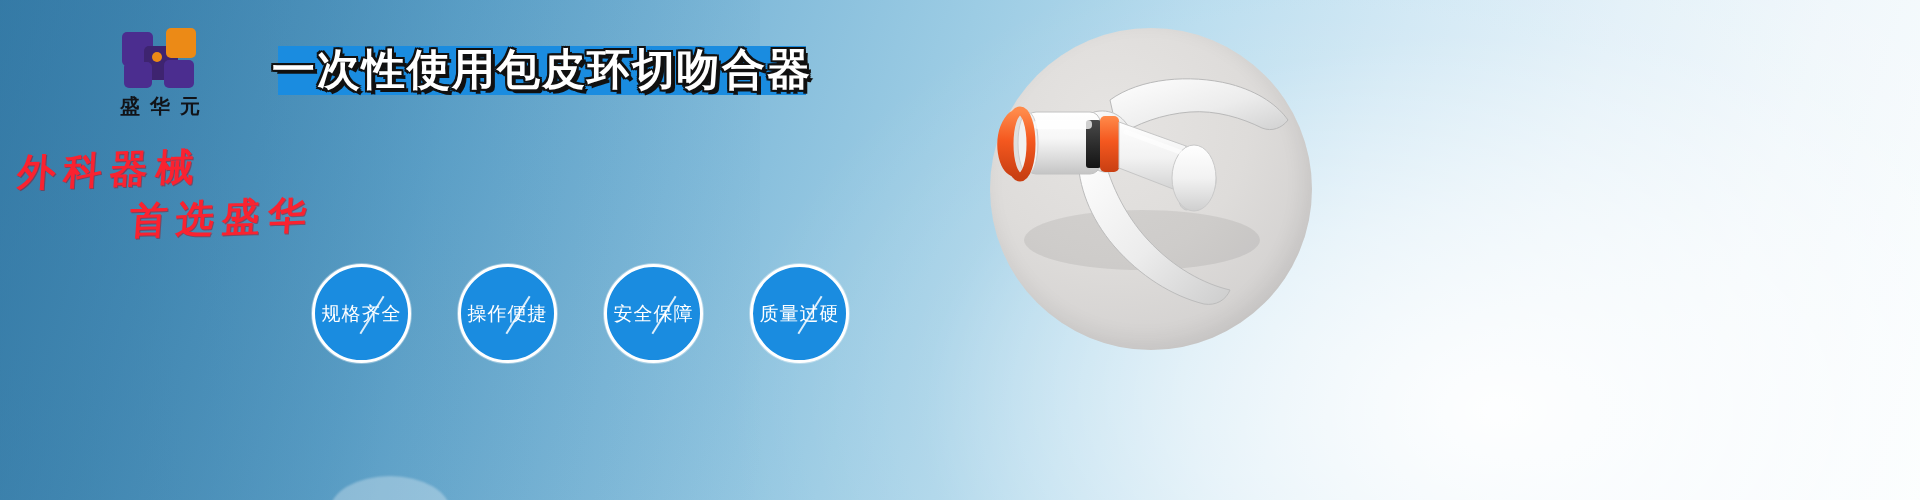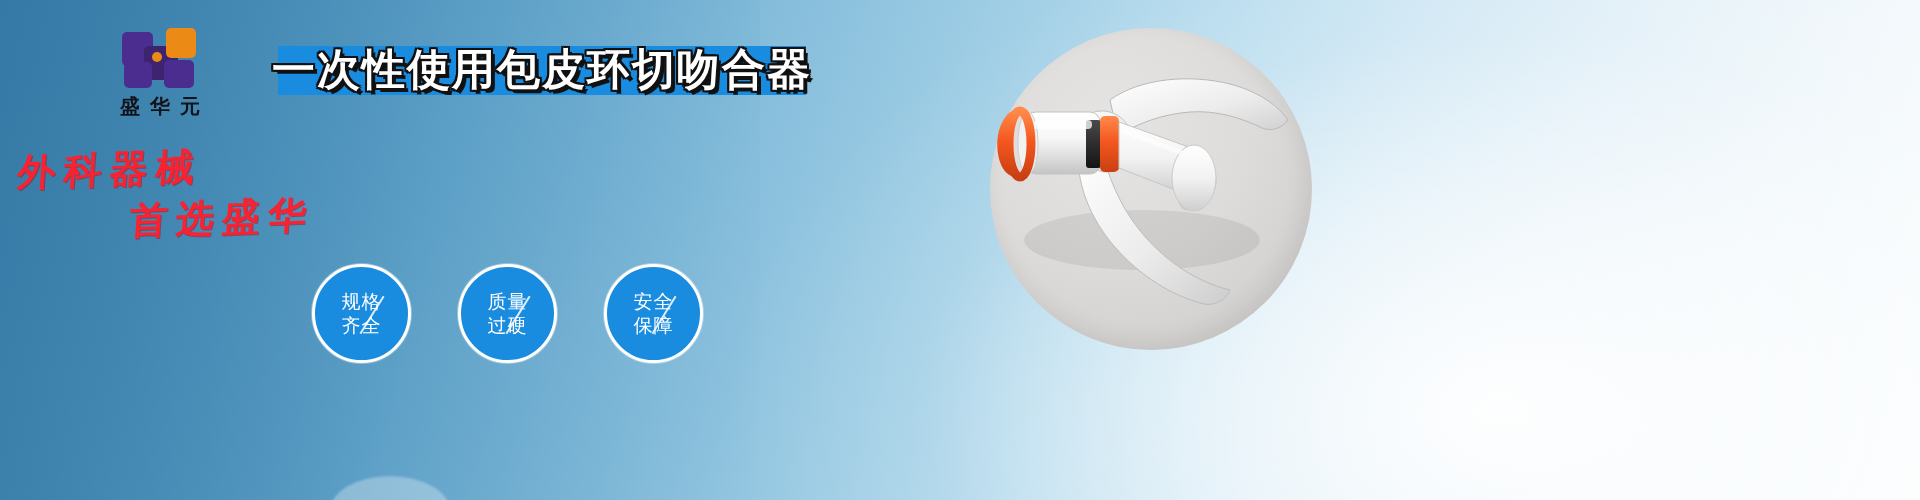--- a/index.html
+++ b/index.html
@@ -184,21 +184,21 @@
   }
   .feature-circle {
     position: relative;
     width: 93px;
     height: 93px;
     border-radius: 50%;
     background: #1a8ce0;
     border: 3px solid #ffffff;
     box-shadow: 0 0 0 1px rgba(255,255,255,0.35);
     display: flex;
-    flex-direction: column;
+    flex-direction: row;
     align-items: center;
     justify-content: center;
     overflow: hidden;
   }
   .feature-circle .slash {
     position: absolute;
     left: 56px;
     top: 26px;
     width: 2px;
     height: 44px;
@@ -279,31 +279,36 @@
 
 
   <div class="features">
 
     <div class="feature-circle">
       <span class="slash"></span>
       <span class="ft-line">规格</span>
       <span class="ft-line">齐全</span>
     </div>
 
+    <div class="feature-circle">
+      <span class="slash"></span>
+      <span class="ft-line">操作</span>
+      <span class="ft-line">便捷</span>
+    </div>
+
+    <div class="feature-circle">
+      <span class="slash"></span>
+      <span class="ft-line">安全</span>
+      <span class="ft-line">保障</span>
+    </div>
 
     <div class="feature-circle">
       <span class="slash"></span>
       <span class="ft-line">质量</span>
       <span class="ft-line">过硬</span>
-    </div>
-
-    <div class="feature-circle">
-      <span class="slash"></span>
-      <span class="ft-line">安全</span>
-      <span class="ft-line">保障</span>
     </div>
 
   </div>
 
   <div class="product-stage">
     <div class="product-disc"></div>
 
     <svg class="device" viewBox="0 0 322 322">
       <defs>
         <linearGradient id="bodyG" x1="0" y1="0" x2="0" y2="1">

